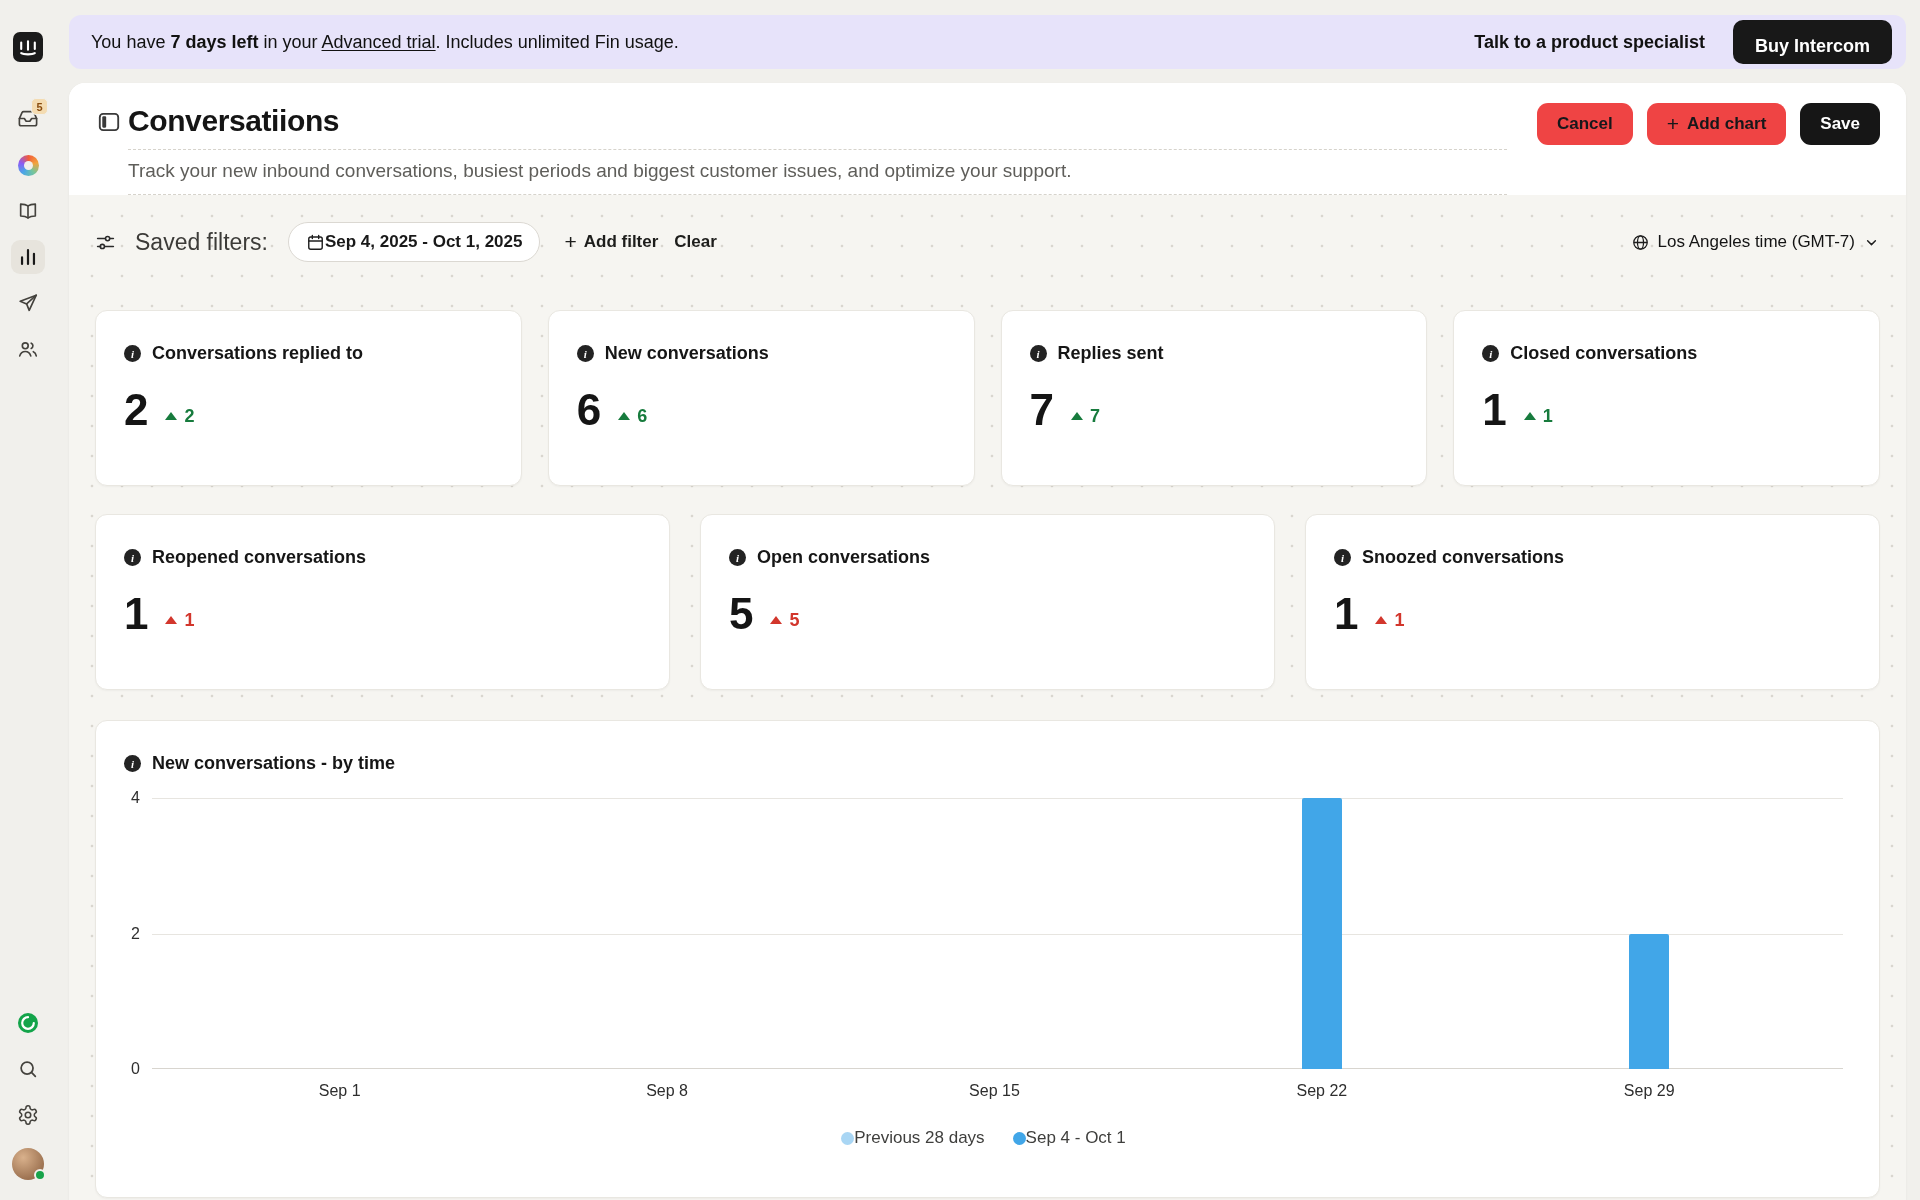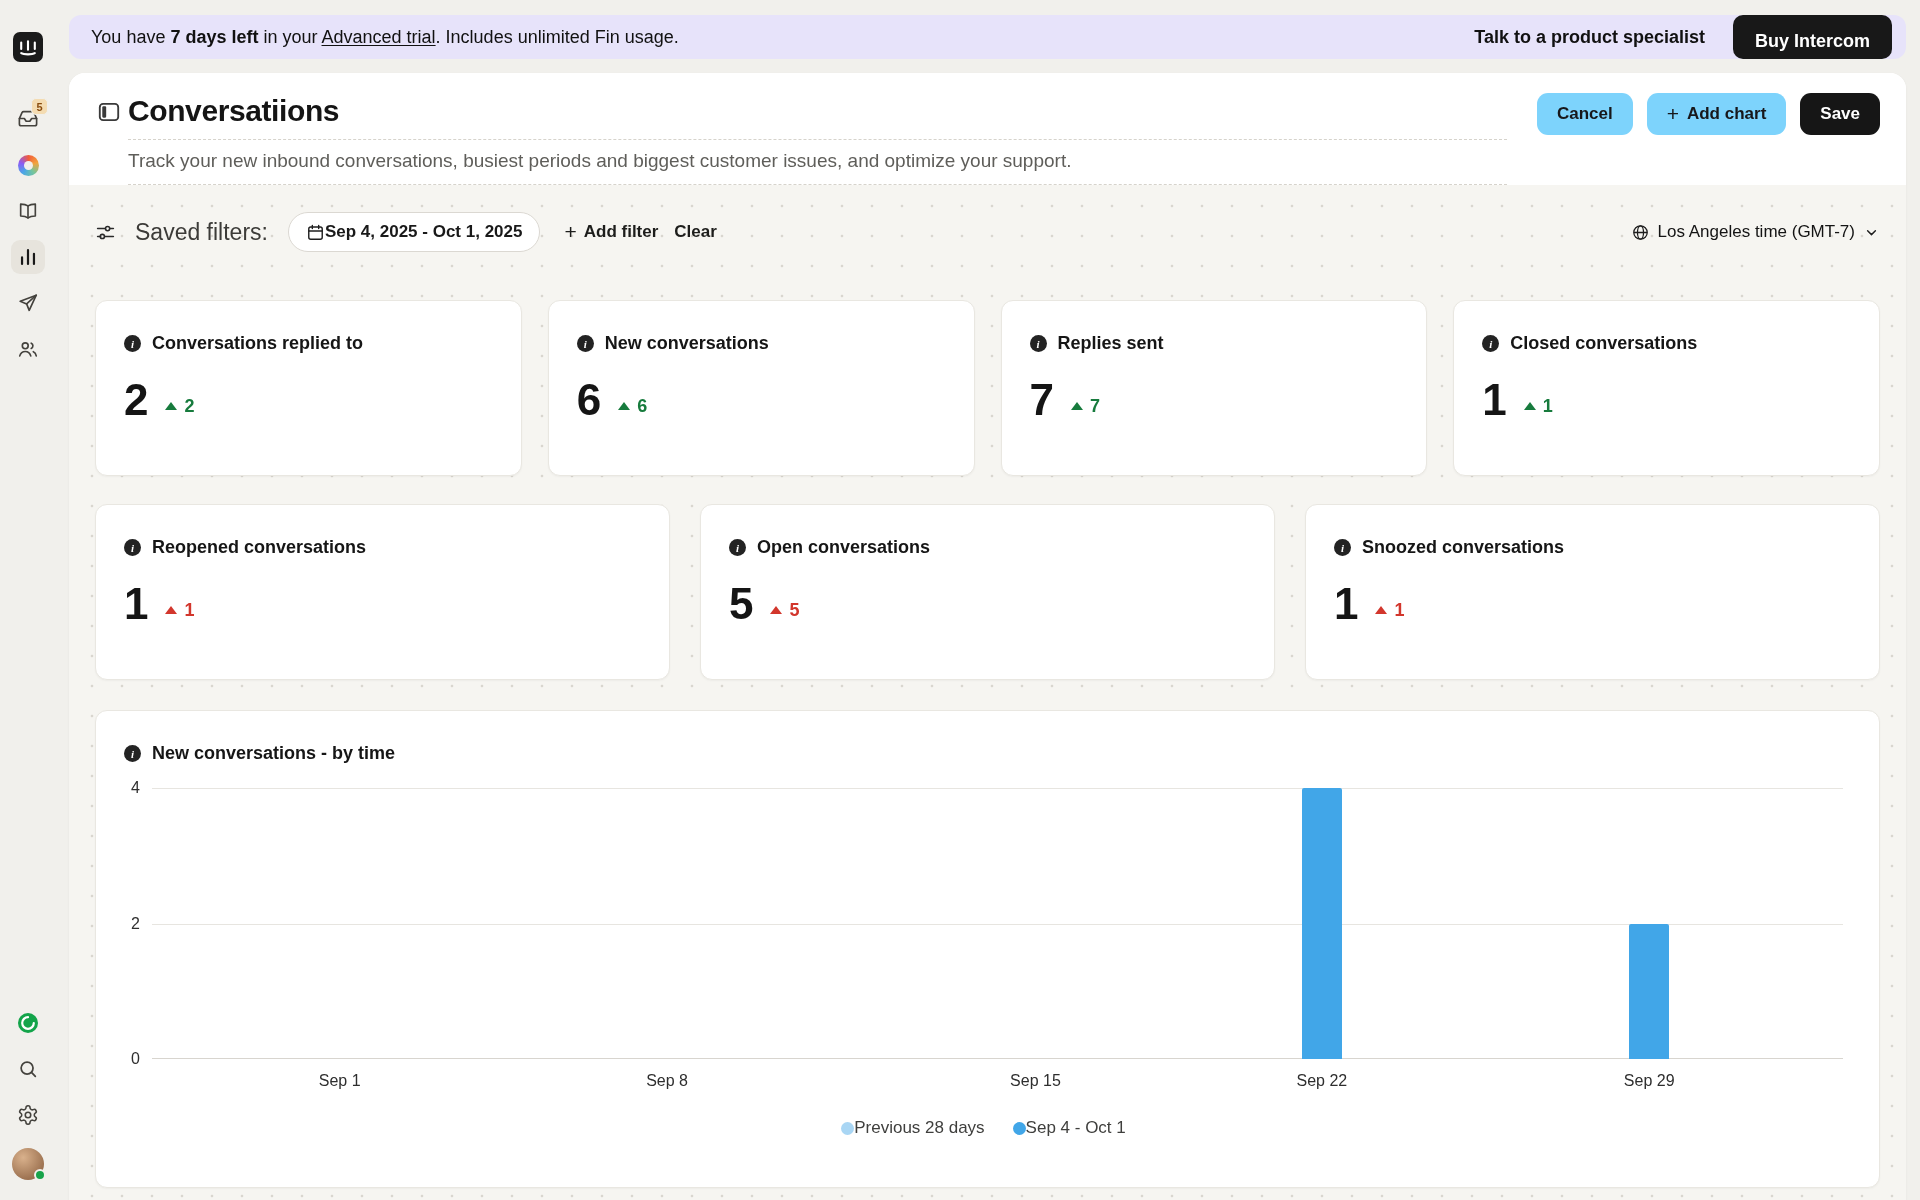--- a/index.html
+++ b/index.html
@@ -29,21 +29,21 @@
   .avatar-btn { position:relative; width:32px; height:32px; margin-top:4px; }
   .avatar { display:block; width:32px; height:32px; border-radius:50%;
     background:radial-gradient(circle at 35% 30%, #d9b18c, #9a6f4e 75%); }
   .status-dot { position:absolute; right:-2px; bottom:-1px; width:12px; height:12px; border-radius:50%;
     background:#18a34a; border:2px solid #f1f0ec; }
 
   
   .main { flex:1; min-width:0; display:flex; flex-direction:column; padding:15px 14px 0 13px; }
 
   
-  .banner { flex:none; height:44px; background:#e7e3fa; border-radius:12px;
+  .banner { flex:none; height:54px; background:#e7e3fa; border-radius:12px;
     display:flex; align-items:center; padding:0 14px 0 22px; font-size:18px; color:#111; }
   .banner-text strong { font-weight:700; }
   .banner-link { text-decoration:underline; text-underline-offset:2px; color:#111; }
   .banner-right { margin-left:auto; display:flex; align-items:center; gap:28px; }
   .specialist-link { font-weight:700; color:#111; }
   .buy-btn { height:44px; padding:16px 22px; background:#181818; color:#fff; font-size:18px; font-weight:600; border-radius:10px; }
 
   
   .panel { margin-top:14px; flex:1; min-height:0; background:#fff; border-radius:16px 16px 0 0;
     display:flex; flex-direction:column; box-shadow:0 1px 3px rgba(0,0,0,.05); overflow:hidden; }
@@ -51,21 +51,21 @@
   .panel-header { background:#fff; padding:20px 26px 0 27px; display:flex; align-items:flex-start; }
   .collapse-btn { width:26px; height:26px; margin-top:6px; flex:none; }
   .title-block { flex:1; min-width:0; margin-left:6px; margin-right:30px; }
   .page-title { font-size:30px; font-weight:700; letter-spacing:-0.4px; line-height:36px;
     padding-bottom:10px; border-bottom:1px dashed #d6d3cc; }
   .page-subtitle { font-size:19px; line-height:24px; color:#5f5e5a; padding:9px 0 11px;
     border-bottom:1px dashed #d6d3cc; }
   .header-actions { display:flex; gap:14px; flex:none; }
   .btn { height:42px; border-radius:11px; padding:0 20px; font-size:17px; font-weight:600;
     display:inline-flex; align-items:center; gap:8px; }
-  .btn-gray { background:#7dd3fc; color:#17171a; }
+  .btn-gray { background:#ef4444; color:#17171a; }
   .btn-dark { background:#161616; color:#fff; }
   .plus-glyph { font-size:21px; font-weight:400; line-height:1; transform:translateY(-1px); }
 
   
   .dashboard { flex:1; min-height:0; padding:26px 26px 0; background-color:#f6f5f1;
     background-image:radial-gradient(circle, #d9d6cf 1.5px, transparent 1.6px);
     background-size:30px 30px; background-position:8px 6px; }
 
   
   .filter-row { display:flex; align-items:center; height:42px; color:#2c2b28; }
@@ -382,21 +382,21 @@
               <div class="plot" data-interactable="false">
                   <div class="gridline" data-interactable="false" style="top: calc(0% + 0px);"></div>
                   <div class="gridline" data-interactable="false" style="top: calc(50% + 0px);"></div>
                   <div class="gridline baseline" data-interactable="false" style="top: calc(100% - 1px);"></div>
                   <div class="bar" data-interactable="true" style="left: 69.18%; height: 100%; background: rgb(65, 166, 232);"></div>
                   <div class="bar" data-interactable="true" style="left: 88.54%; height: 50%; background: rgb(65, 166, 232);"></div>
                 </div>
               <div class="x-axis" data-interactable="false">
                   <div class="x-tick" data-interactable="false" style="left: 11.1%;">Sep 1</div>
                   <div class="x-tick" data-interactable="false" style="left: 30.46%;">Sep 8</div>
-                  <div class="x-tick" data-interactable="false" style="left: 49.82%; margin-left: 41px;">Sep 15</div>
+                  <div class="x-tick" data-interactable="false" style="left: 49.82%;">Sep 15</div>
                   <div class="x-tick" data-interactable="false" style="left: 69.18%;">Sep 22</div>
                   <div class="x-tick" data-interactable="false" style="left: 88.54%;">Sep 29</div>
                 </div>
             </div>
           </div>
           <div class="chart-legend" data-interactable="false">
               <div class="legend-item" data-interactable="true">
                 <span class="legend-dot" data-interactable="false" style="background: rgb(169, 214, 244);"></span>
                 <span data-interactable="false">Previous 28 days</span>
               </div>

